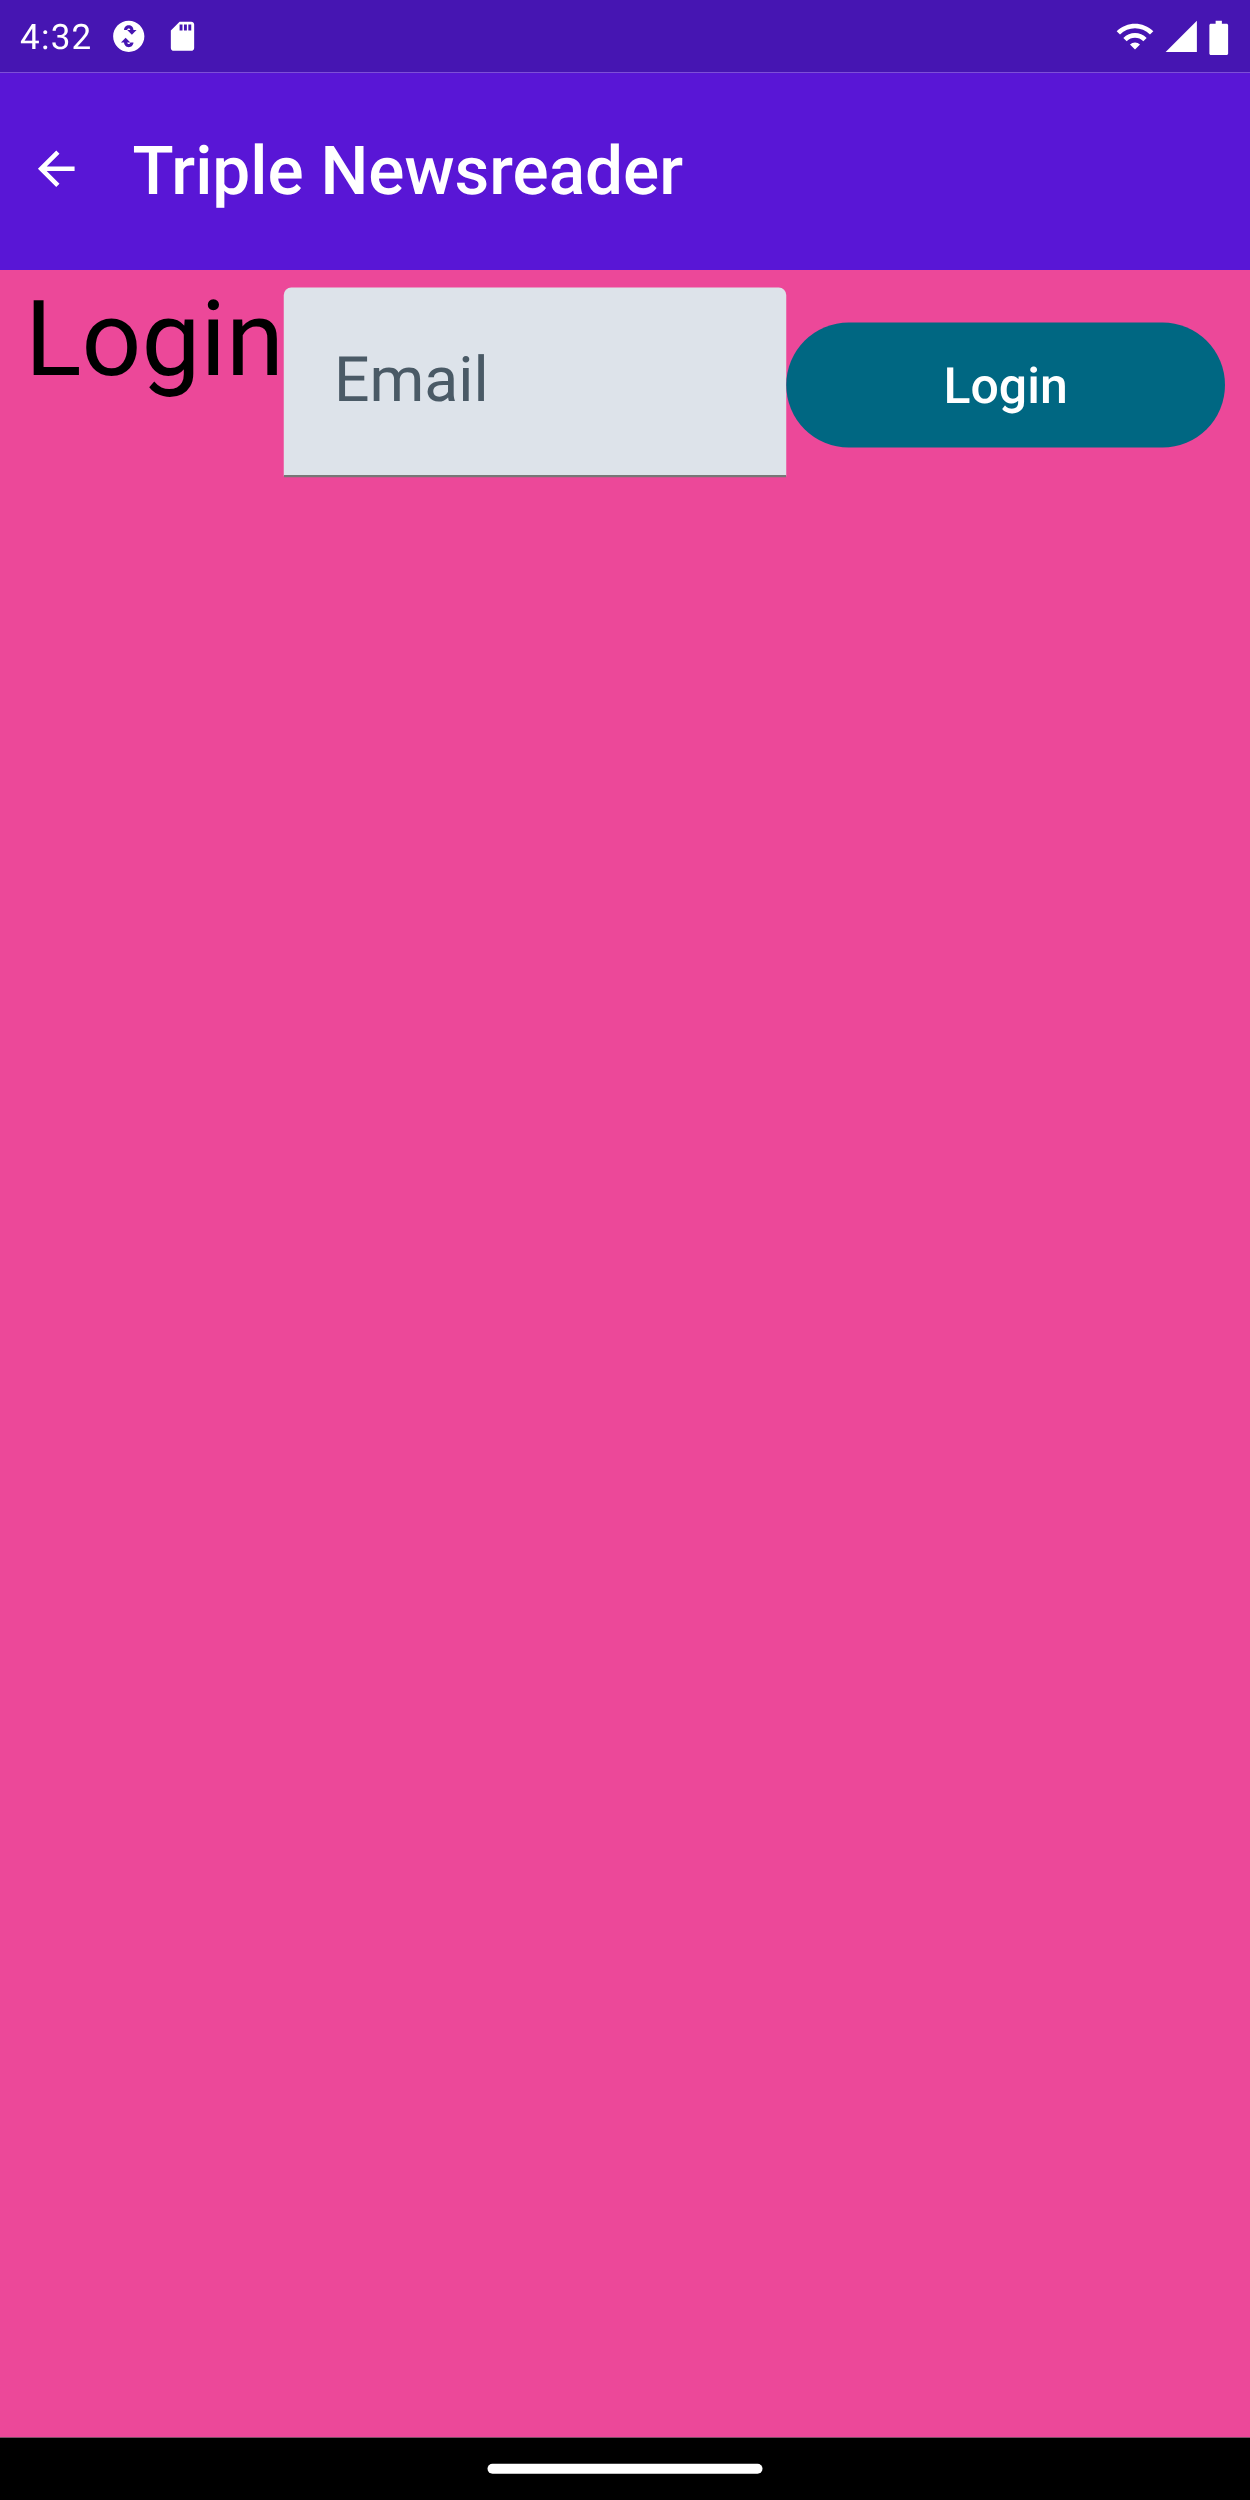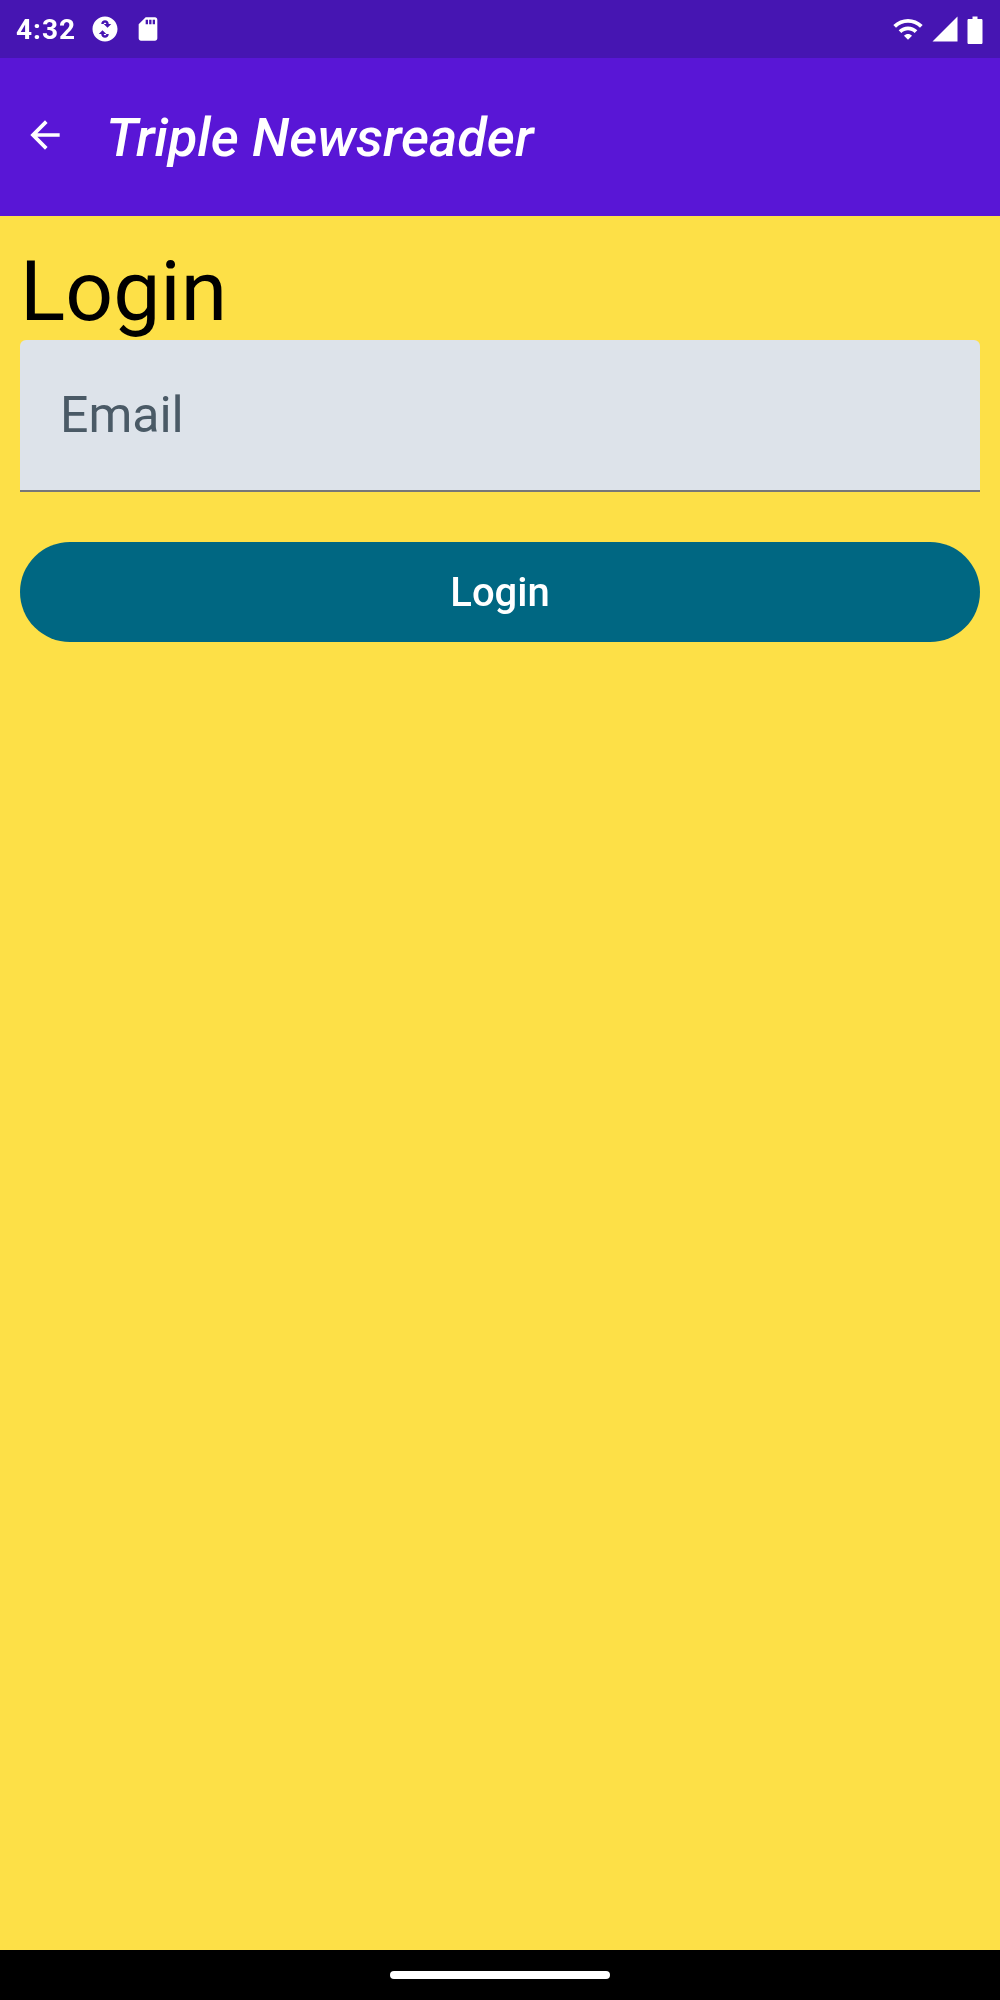--- a/index.html
+++ b/index.html
@@ -48,45 +48,44 @@
 
     
     .app-bar {
       height: 158px;
       background: #5916d6;
       display: flex;
       align-items: center;
       padding: 0 20px;
       color: #ffffff;
       gap: 36px;
-      font-style: italic;
     }
 
     .back-button {
       width: 50px;
       height: 50px;
       display: flex;
       align-items: center;
       justify-content: center;
       cursor: pointer;
     }
 
     .app-title {
       font-size: 54px;
       font-weight: 500;
       color: #ffffff;
     }
 
     
     .content {
       flex: 1;
-      padding: 34px 20px;
-      background: #fde047;
-      display: flex;
-      flex-direction: column;
+      padding: 14px 20px;
+      background: #ec4899;
+      display: flex;
+      flex-direction: row;
     }
 
     .page-title {
       font-size: 84px;
       font-weight: 400;
       color: #000000;
       line-height: 1.0;
       margin-bottom: 6px;
     }
 
@@ -141,21 +140,21 @@
     }
 
     .nav-pill {
       width: 220px;
       height: 8px;
       background: #ffffff;
       border-radius: 4px;
     }
 
     .time-text {
-      font-weight: 700;
+      font-weight: 400;
       letter-spacing: 1px;
     }
   </style>
 </head>
 <body>
 
 <div class="status-bar">
   <div class="status-left">
     <span class="time-text">4:32</span>
     <span class="status-icon">

